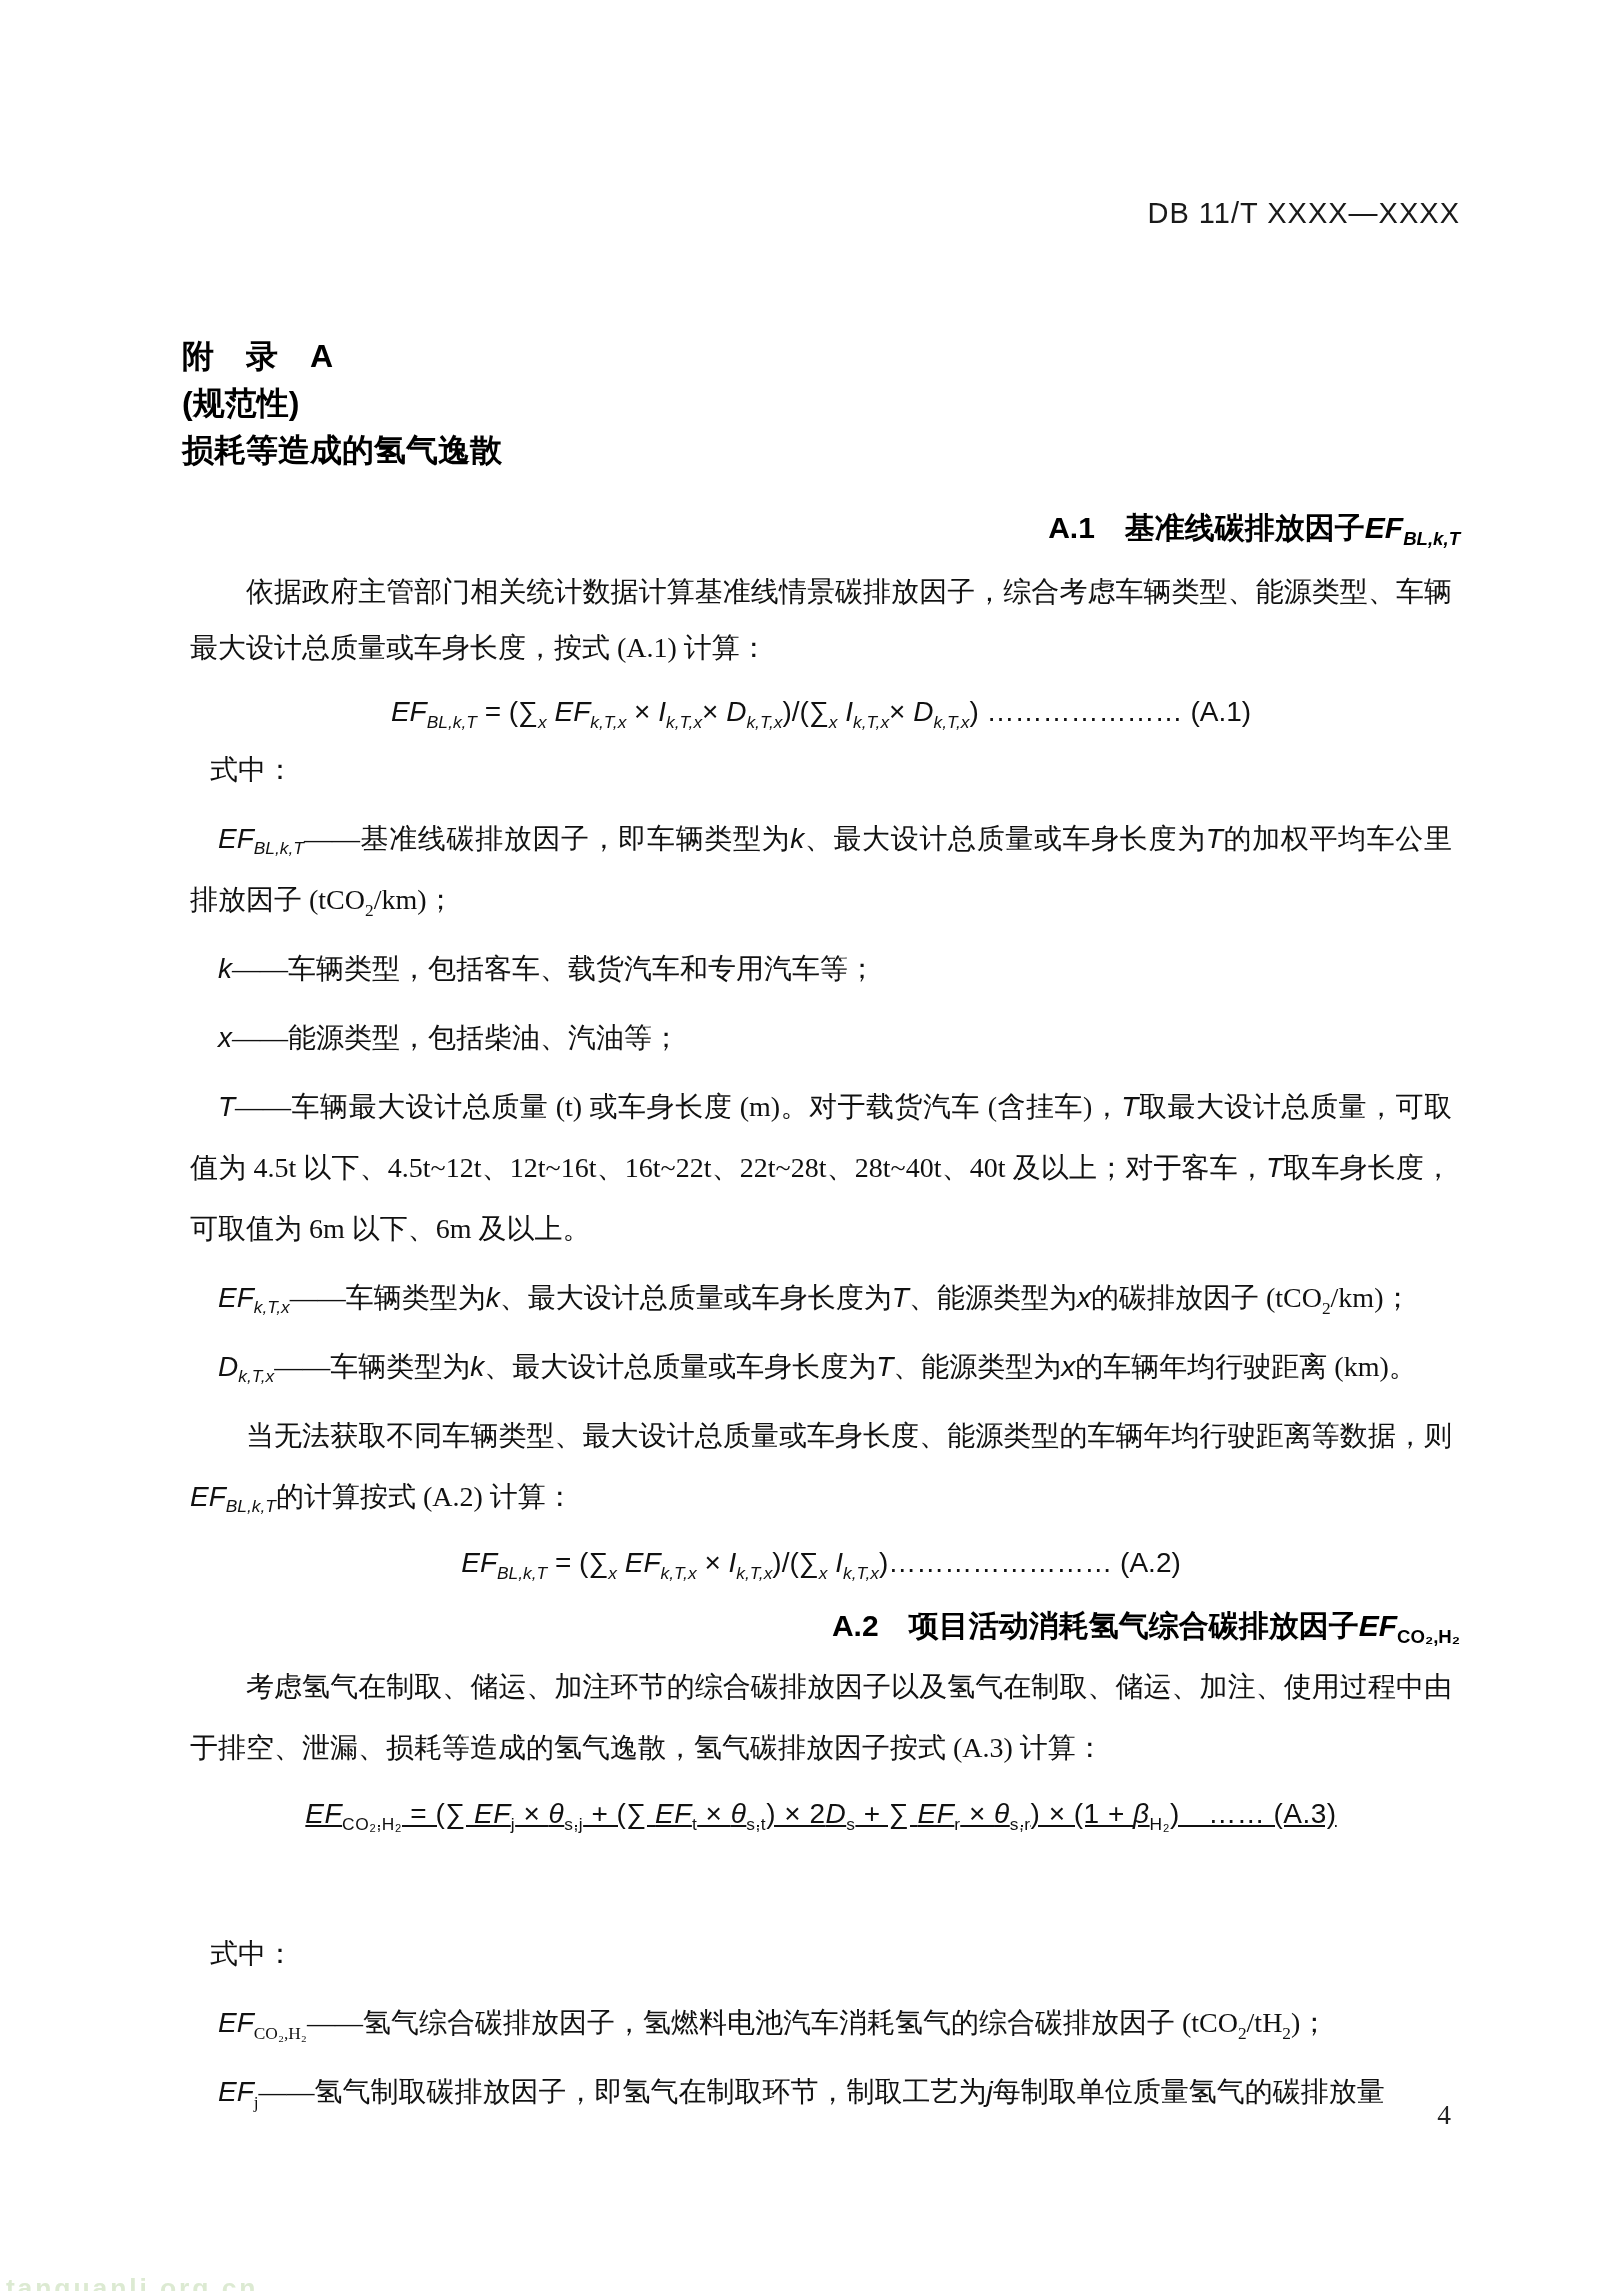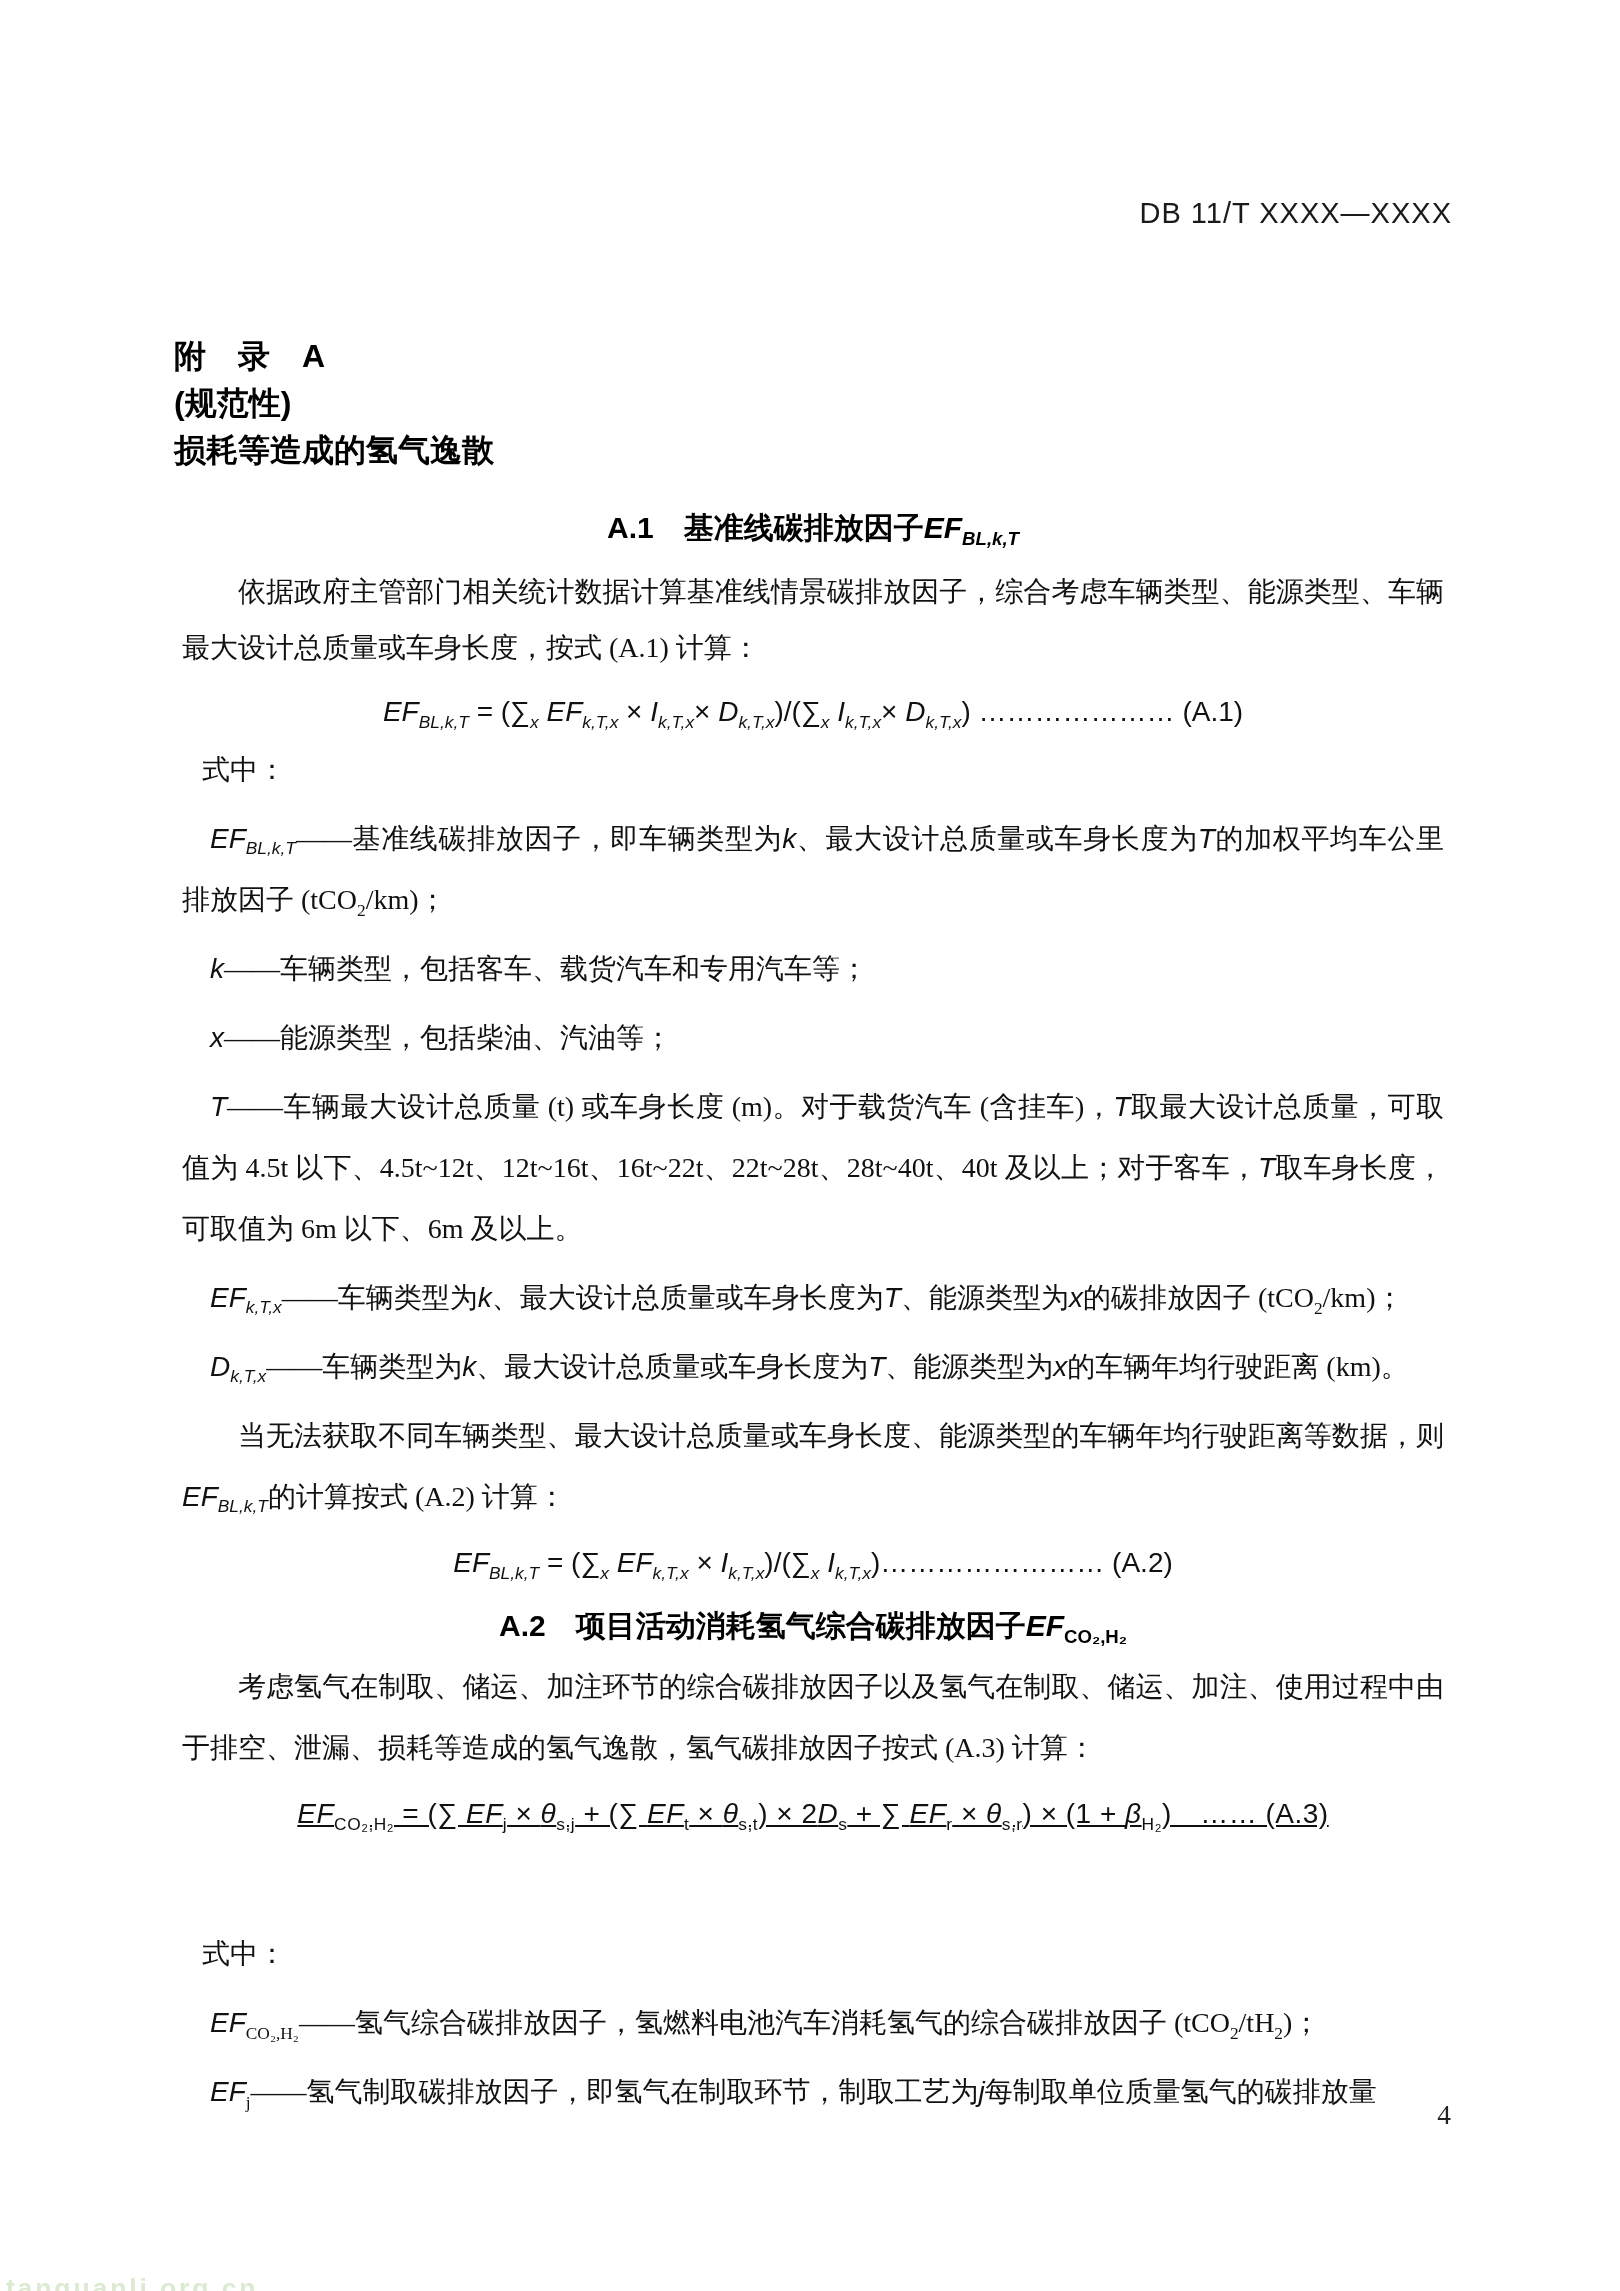--- a/index.html
+++ b/index.html
@@ -4,42 +4,42 @@
 <style>
   html,body{margin:0;padding:0;background:#ffffff;}
   .page{
     position:relative;
     width:1620px;height:2292px;
     background:#ffffff;
     overflow:hidden;
     color:#111;
   }
   .content{
-    position:absolute;left:174px;top:0;width:1278px;
+    position:absolute;left:182px;top:0;width:1278px;
     font-family:"Liberation Serif","DejaVu Serif",serif;
     font-size:28px;line-height:61px;
     text-align:justify;
   }
   i{font-family:"Liberation Sans","DejaVu Sans",sans-serif;font-style:italic;}
   sub{font-size:0.62em;line-height:0;}
   .doc-header{
     margin-top:196px;text-align:right;
     font-family:"Liberation Sans","DejaVu Sans",sans-serif;
     font-size:29px;line-height:35px;letter-spacing:1px;color:#1a1a1a;
   }
   .title-block{
     margin-top:102px;
     font-family:"Liberation Sans","DejaVu Sans",sans-serif;
     font-weight:bold;color:#000;
   }
   .title-line{font-size:32px;line-height:47px;}
   .section-heading{
     font-family:"Liberation Sans","DejaVu Sans",sans-serif;
     font-weight:bold;font-size:30px;line-height:45px;
-    text-align:center;color:#000;
+    text-align:right;color:#000;
   }
   .heading-a1{margin-top:31px;}
   .heading-a2{margin-top:13.7px;}
   .para{text-indent:2em;margin:8px;}
   .para-a1-intro{margin-top:13.7px;line-height:56px;}
   .where{text-indent:1em;margin:0;}
   .def{text-indent:1em;margin:8px;}
   .formula{
     text-align:center;text-indent:0;
     font-family:"Liberation Sans","DejaVu Sans",sans-serif;

